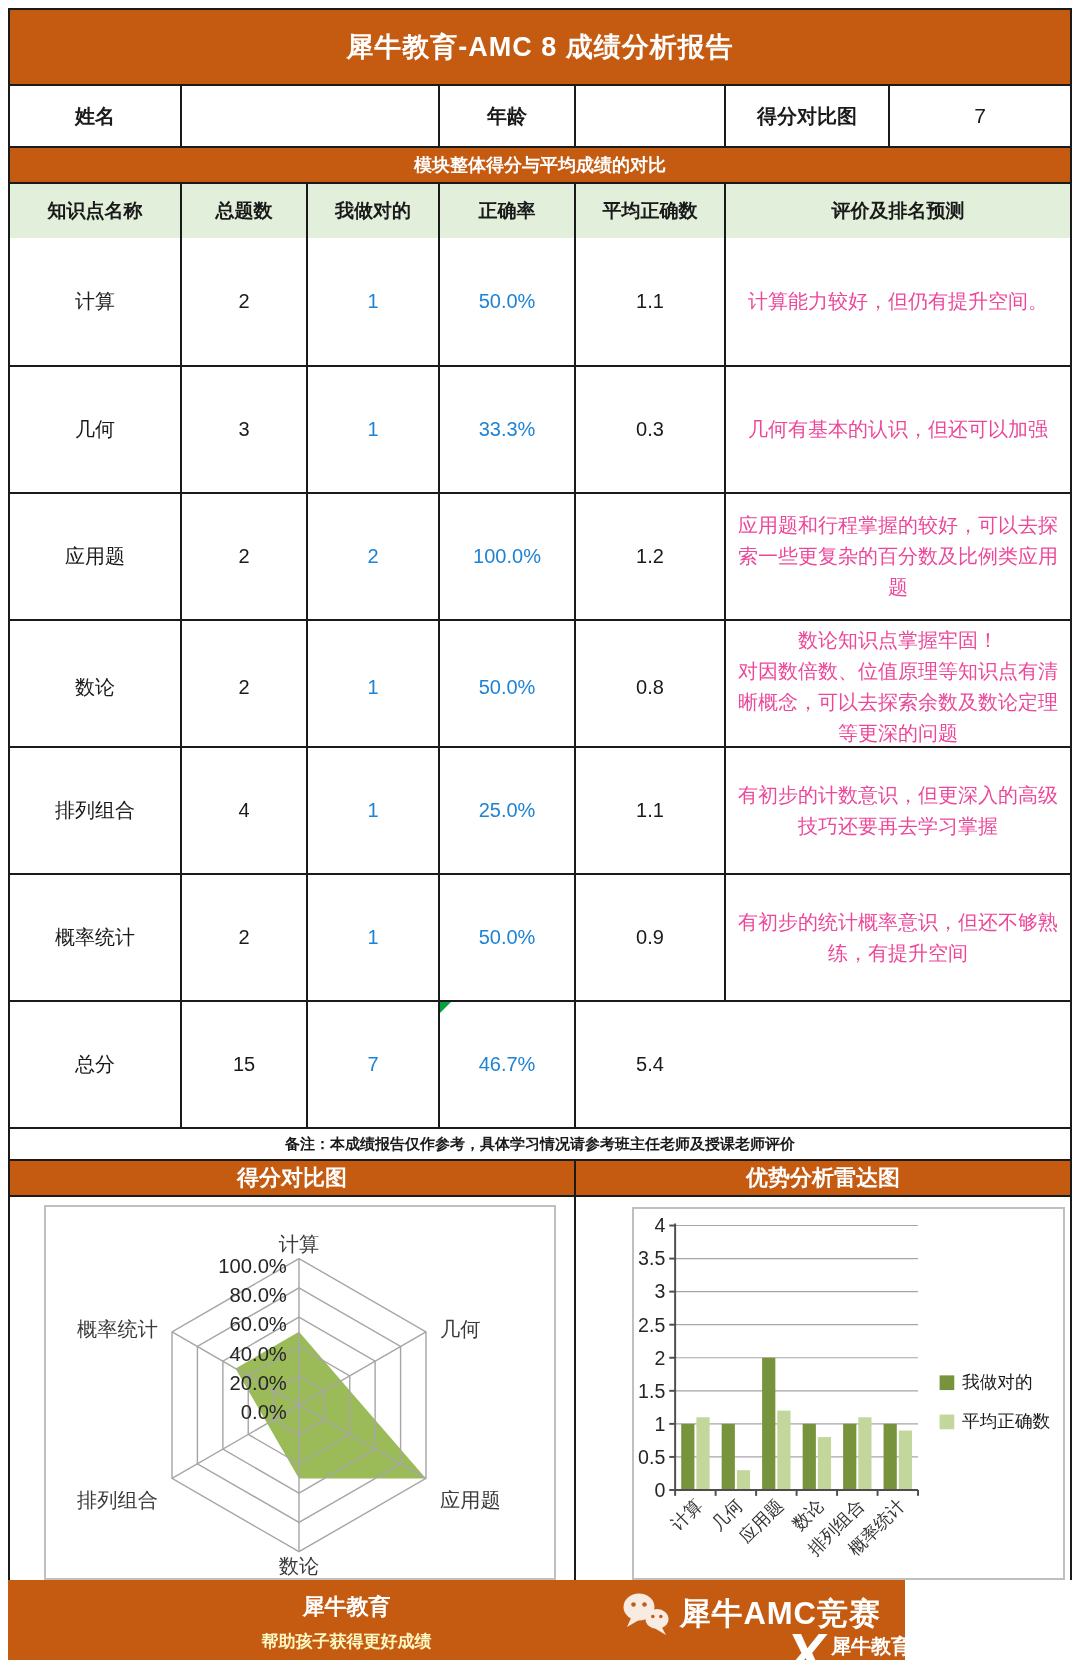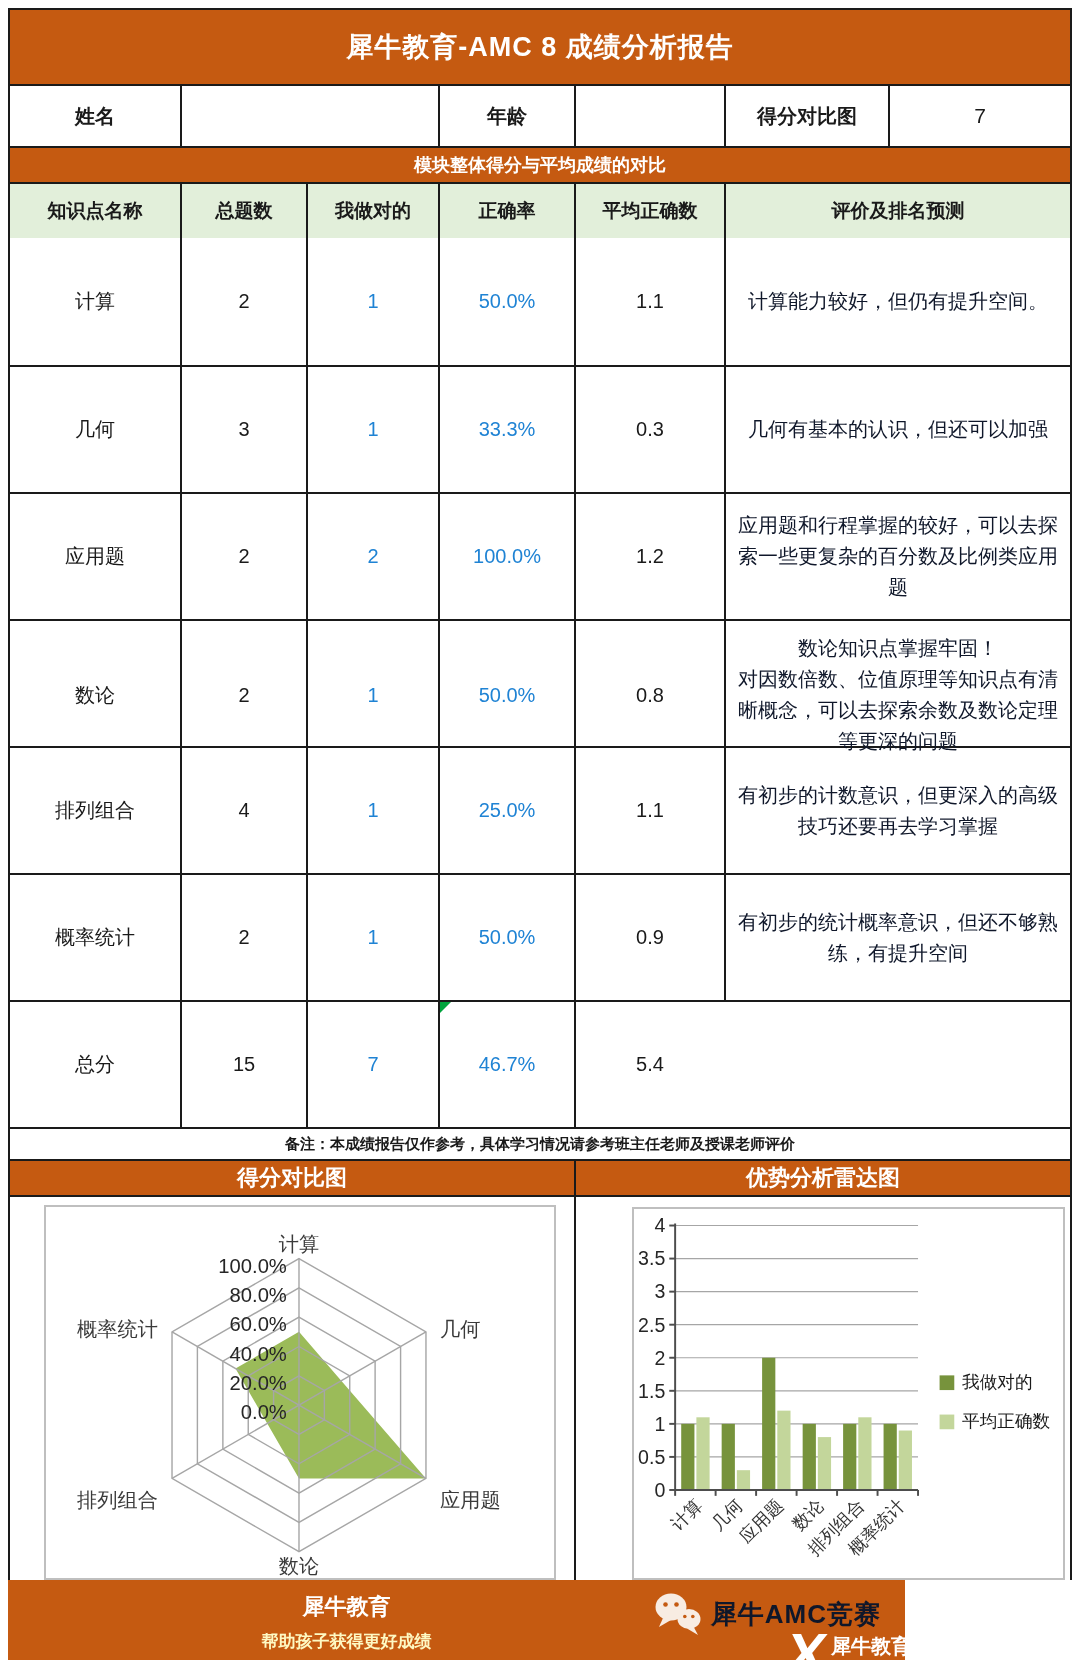--- a/index.html
+++ b/index.html
@@ -15,28 +15,28 @@
   .info-row{height:62px;display:grid;grid-template-columns:170px 258px 136px 150px 164px 1fr;}
   .info-row>div{box-sizing:border-box;border-left:2px solid #1a1a1a;display:flex;align-items:center;justify-content:center;}
   .info-row>div:first-child{border-left:none;}
   .info-label{font-weight:bold;font-size:20px;}
   .info-value{font-size:21px;}
   .band{height:36px;font-size:18px;}
   
   .trow{display:grid;grid-template-columns:170px 126px 132px 136px 150px 1fr;box-sizing:border-box;border-top:2px solid #1a1a1a;}
   .trow:first-child{border-top:none;}
   .trow>div{box-sizing:border-box;border-left:2px solid #1a1a1a;display:flex;align-items:center;justify-content:center;
-            text-align:center;position:relative;padding:12px 8px;}
+            text-align:center;position:relative;padding:4px 8px;}
   .trow>div:first-child{border-left:none;}
   .thead{height:54px;background:#E2EFDA;}
   .thead>div{font-weight:bold;font-size:19px;}
   .drow{height:127px;}
   .drow>div{font-size:20px;}
   .cell-blue{color:#1F83D4;}
-  .cell-comment{color:#0f172a;font-size:19px;line-height:1.55;white-space:pre-line;padding:4px 12px;}
+  .cell-comment{color:#ec4899;font-size:19px;line-height:1.55;white-space:pre-line;padding:4px 12px;}
   .corner-flag{position:absolute;left:0;top:0;width:0;height:0;
                border-top:11px solid #00A33C;border-right:11px solid transparent;}
   .note-row{height:32px;display:flex;align-items:center;justify-content:center;
             font-size:15px;font-weight:600;box-sizing:border-box;border-top:2px solid #1a1a1a;}
   
   .chart-heads{height:36px;display:grid;grid-template-columns:564px 1fr;}
   .chart-heads>div{box-sizing:border-box;border-left:2px solid #1a1a1a;display:flex;align-items:center;justify-content:center;
                    font-size:22px;font-weight:bold;color:#fff;background:#C55A11;}
   .chart-heads>div:first-child{border-left:none;}
   .charts-row{height:387px;display:grid;grid-template-columns:564px 1fr;}
@@ -45,21 +45,21 @@
   .chart-box{position:absolute;box-sizing:border-box;border:2px solid #BFBFBF;background:#fff;}
   .radar-box{left:34px;top:8px;right:18px;bottom:2px;}
   .bar-box{left:56px;top:10px;right:5px;bottom:2px;}
   .chart-box svg{width:100%;height:100%;display:block;}
   
   .footer{position:absolute;left:8px;top:1580px;width:897px;height:80px;background:#C55A11;}
   .footer-center{position:absolute;left:0;right:220px;top:0;height:100%;text-align:center;}
   .footer-brand{margin-top:12px;font-size:22px;font-weight:bold;color:#fff;}
   .footer-slogan{margin-top:8px;font-size:17px;color:#fef9c3;}
   .wechat-wrap{position:absolute;right:24px;top:12px;display:flex;align-items:center;gap:8px;}
-  .wechat-label{font-size:26px;font-weight:bold;color:#0f172a;letter-spacing:1px;}
+  .wechat-label{font-size:31px;font-weight:bold;color:#ffffff;letter-spacing:1px;}
   .xnew-logo{position:absolute;right:-6px;bottom:-20px;display:flex;align-items:center;gap:5px;color:#fff;}
   .xnew-x{font-size:58px;font-weight:bold;transform:skewX(-10deg);line-height:0.9;}
   .xnew-col{display:flex;flex-direction:column;line-height:1.15;}
   .xnew-cn{font-size:20px;font-weight:bold;}
   .xnew-en{font-size:13px;letter-spacing:3px;font-weight:bold;}
   text{font-family:"Liberation Sans","DejaVu Sans",sans-serif;}
 </style>
 </head>
 <body>
 

